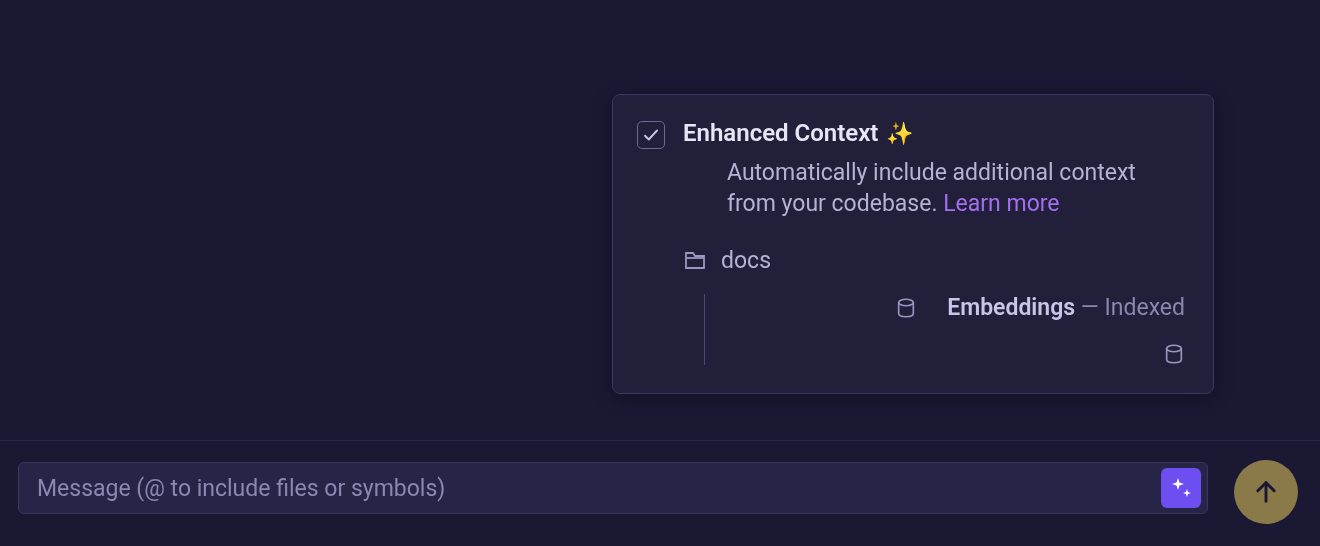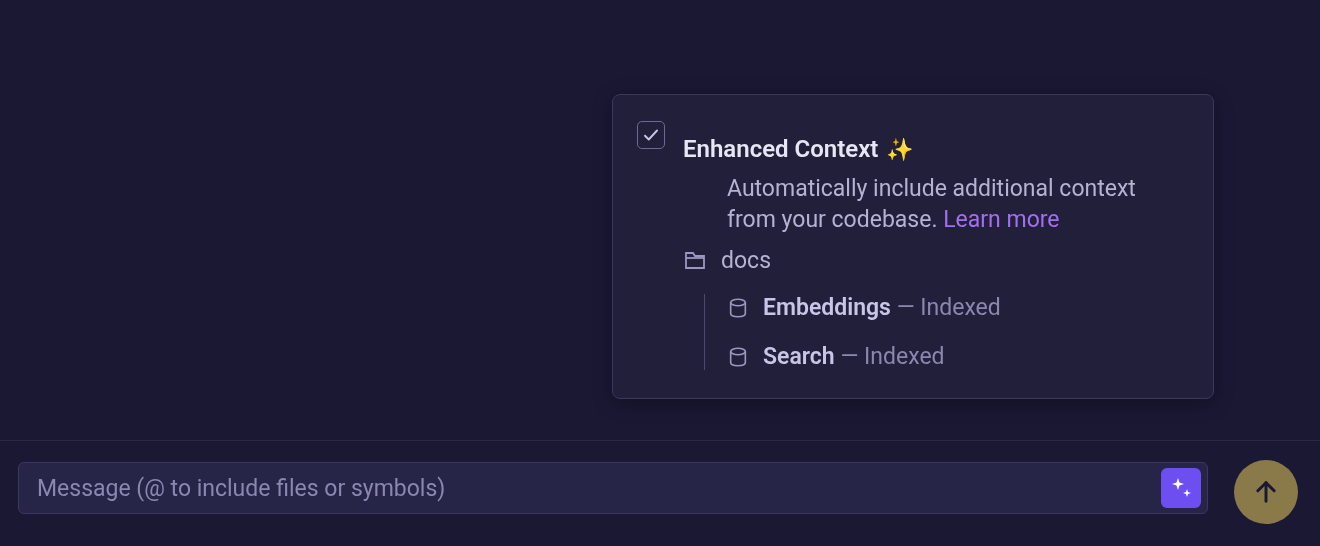--- a/index.html
+++ b/index.html
@@ -51,37 +51,36 @@
       flex: 1;
     }
     .popup-title {
       color: #e8e6f5;
       font-size: 24px;
       font-weight: 600;
       margin-bottom: 10px;
       display: flex;
       align-items: center;
       gap: 8px;
-      margin-top: 16px;
     }
     .sparkle-emoji {
       font-size: 22px;
     }
     .popup-desc {
       color: #b5b2d4;
       font-size: 23px;
       line-height: 1.35;
       margin-left: 44px;
     }
     .learn-more {
       color: #a36ff0;
       cursor: pointer;
     }
     .folder-section {
-      margin-top: 12px;
+      margin-top: 28px;
       margin-left: 46px;
     }
     .folder-row {
       display: flex;
       align-items: center;
       gap: 14px;
       color: #b5b2d4;
       font-size: 23px;
     }
     .folder-row svg {
@@ -91,24 +90,25 @@
     }
     .indexed-section {
       margin-top: 20px;
       margin-left: 21px;
       border-left: 1.5px solid #4a4870;
       padding-left: 22px;
     }
     .indexed-row {
       display: flex;
       align-items: center;
-      gap: 14px;
+      gap: 30px;
       color: #b5b2d4;
       font-size: 23px;
       margin-bottom: 22px;
+      justify-content: flex-end;
     }
     .indexed-row:last-child {
       margin-bottom: 0;
     }
     .indexed-row svg {
       width: 22px;
       height: 22px;
       flex-shrink: 0;
     }
     .indexed-name {
@@ -226,25 +226,20 @@
           <span class="indexed-name">Embeddings</span>
           <span class="indexed-status"> <span>—</span> </span>
           <span class="indexed-status">Indexed</span>
         </span>
       </div>
       <div class="indexed-row">
         <svg viewBox="0 0 24 24" fill="none" stroke="#9a97c0" stroke-width="1.8">
           <ellipse cx="12" cy="6" rx="8" ry="3.5"></ellipse>
           <path d="M4 6 L4 18 C4 20 7.5 21.5 12 21.5 C16.5 21.5 20 20 20 18 L20 6"></path>
         </svg>
-        <span>
-          <span class="indexed-name">Search</span>
-          <span class="indexed-status"> <span>—</span> </span>
-          <span class="indexed-status">Indexed</span>
-        </span>
       </div>
     </div>
   </div>
 </div>
 
 <div class="input-bar">
   <input class="message-input" type="text" placeholder="Message (@ to include files or symbols)" style="">
   <div class="sparkle-button">
     <svg viewBox="0 0 24 24" fill="#ffffff">
       <path d="M9 2 L10.5 6.5 L15 8 L10.5 9.5 L9 14 L7.5 9.5 L3 8 L7.5 6.5 Z"></path>

